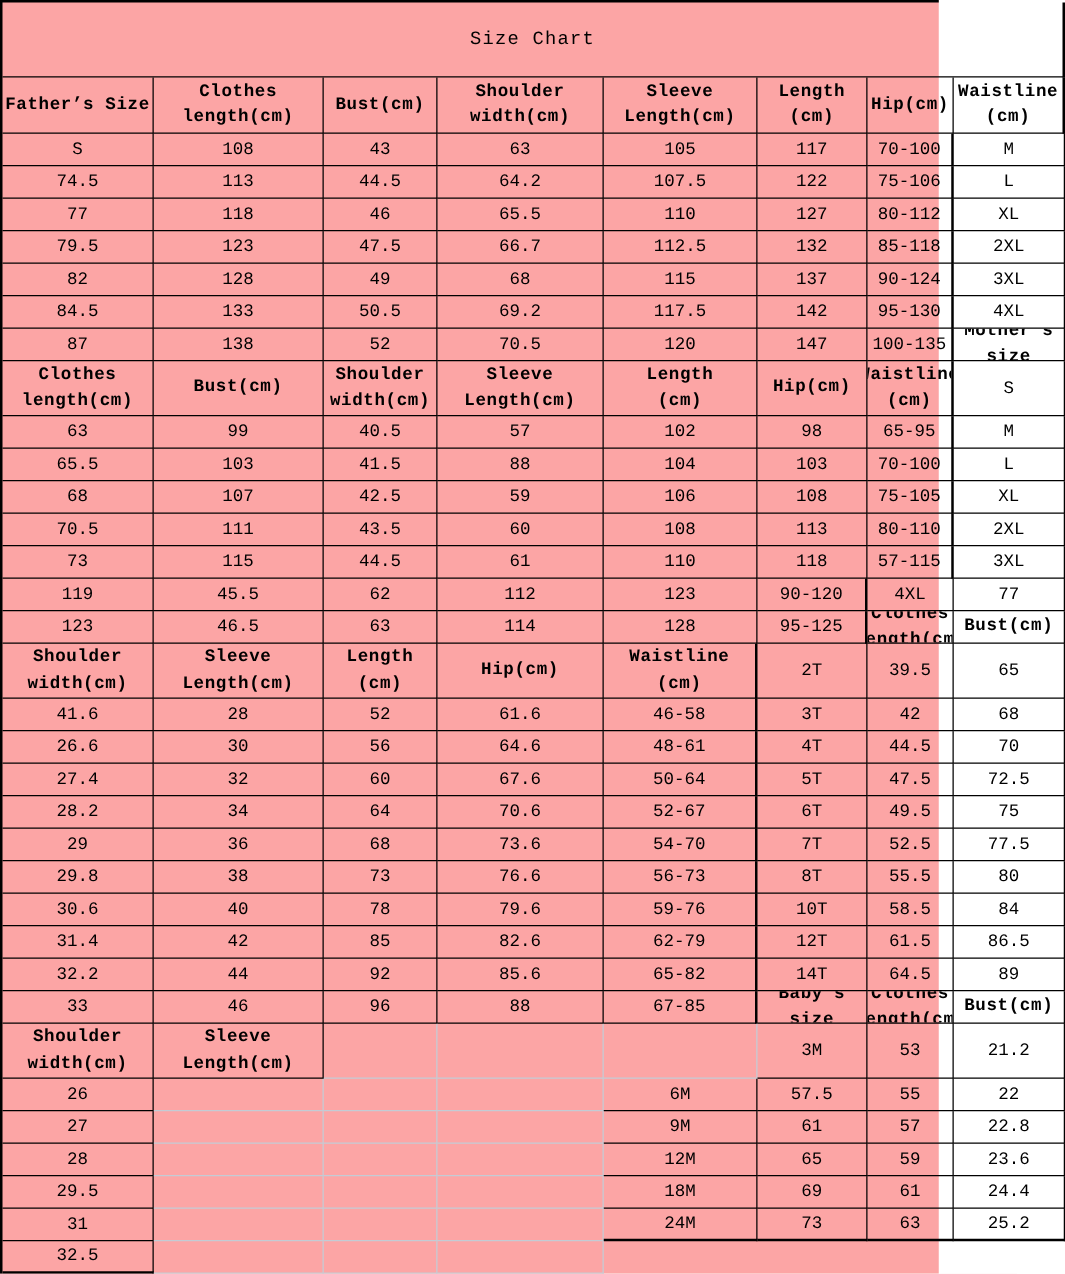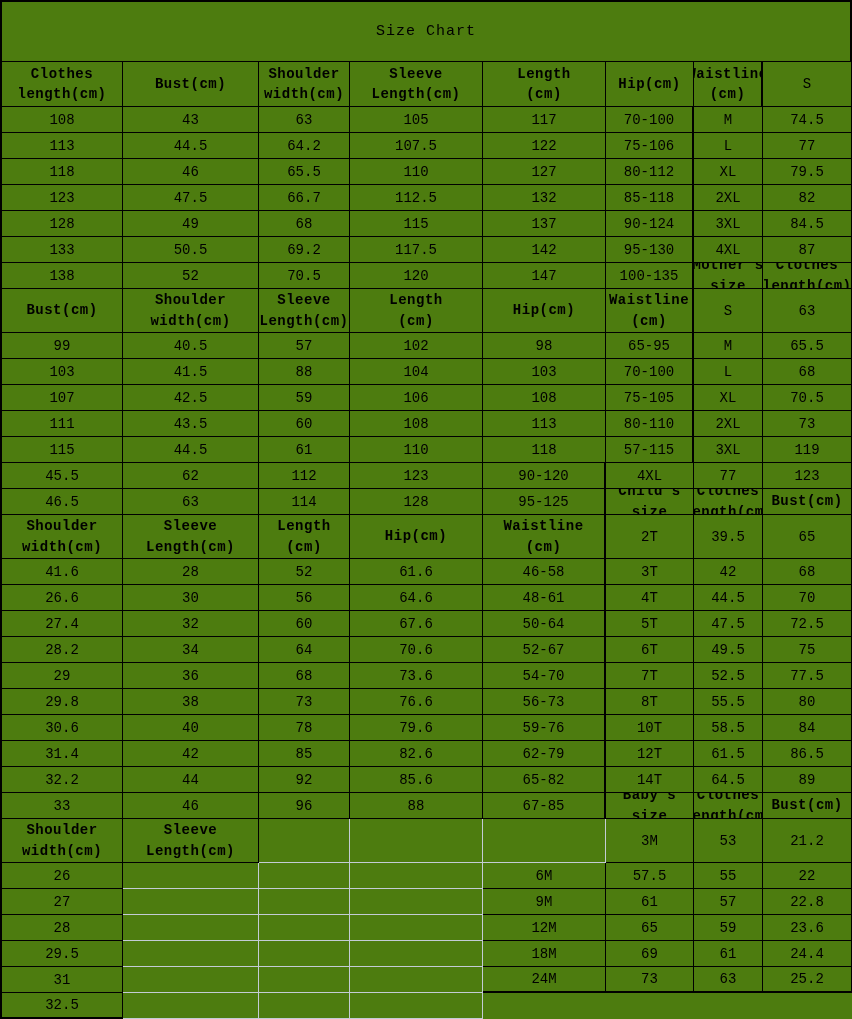--- a/index.html
+++ b/index.html
@@ -1,19 +1,19 @@
 <!DOCTYPE html>
 <html style="--grid-color: #c3ccd5;"><head>
 <meta charset="utf-8">
 <style>
   html, body { margin: 0; padding: 0; background: #ffffff; }
   #sheet {
-    width: 852px;
+    width: 751px;
     box-sizing: border-box;
-    background: #4d7c0f;
+    background: #fca5a5;
     display: grid;
     grid-template-columns: 121px 136px 91px 133px 123px 88px 69px 89px;
     grid-template-rows: 60px 45px repeat(7, 26px) 44px repeat(7, 26px) 44px repeat(10, 26px) 44px repeat(6, 26px);
     border-top: 2px solid #000;
     border-left: 2px solid #000;
     font-family: "Liberation Mono", "DejaVu Sans Mono", monospace;
     color: #000;
   }
   .cell {
     box-sizing: border-box;
@@ -40,20 +40,21 @@
   }
   .r2 { border-right-width: 2px; border-right-color: #000; }
   .b2 { border-bottom-width: 2px; border-bottom-color: #000; font-family: Liberation Mono, monospace; }
 </style>
 </head>
 <body>
 
 <div id="sheet">
   <div class="cell title r2">Size Chart</div>
 
+<div class="cell hdr">Father’s Size</div>
     <div class="cell hdr">Clothes
 length(cm)</div>
     <div class="cell hdr">Bust(cm)</div>
     <div class="cell hdr">Shoulder
 width(cm)</div>
     <div class="cell hdr">Sleeve
 Length(cm)</div>
     <div class="cell hdr">Length
 (cm)</div>
     <div class="cell hdr">Hip(cm)</div>
@@ -175,21 +176,20 @@
     <div class="cell val">123</div>
     <div class="cell val r2">90-120</div>
     <div class="cell val">4XL</div>
     <div class="cell val">77</div>
     <div class="cell val">123</div>
     <div class="cell val">46.5</div>
     <div class="cell val">63</div>
     <div class="cell val">114</div>
     <div class="cell val">128</div>
     <div class="cell val r2">95-125</div>
-    <div class="cell hdr">Child’s size</div>
     <div class="cell hdr">Clothes
 length(cm)</div>
     <div class="cell hdr">Bust(cm)</div>
     <div class="cell hdr">Shoulder
 width(cm)</div>
     <div class="cell hdr">Sleeve
 Length(cm)</div>
     <div class="cell hdr">Length
 (cm)</div>
     <div class="cell hdr">Hip(cm)</div>

